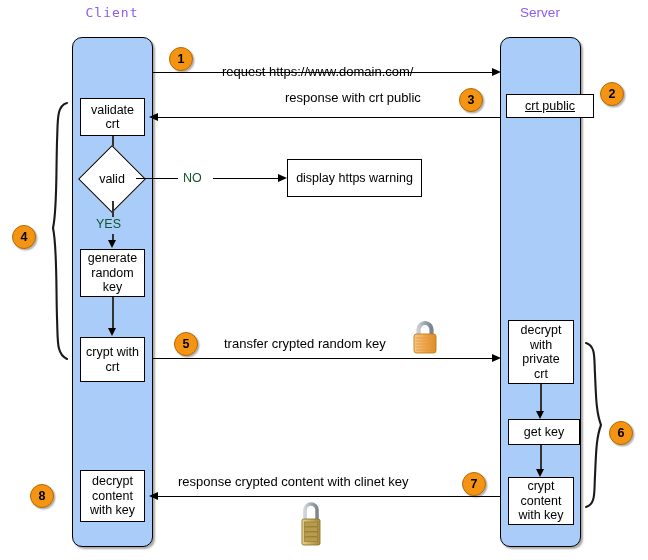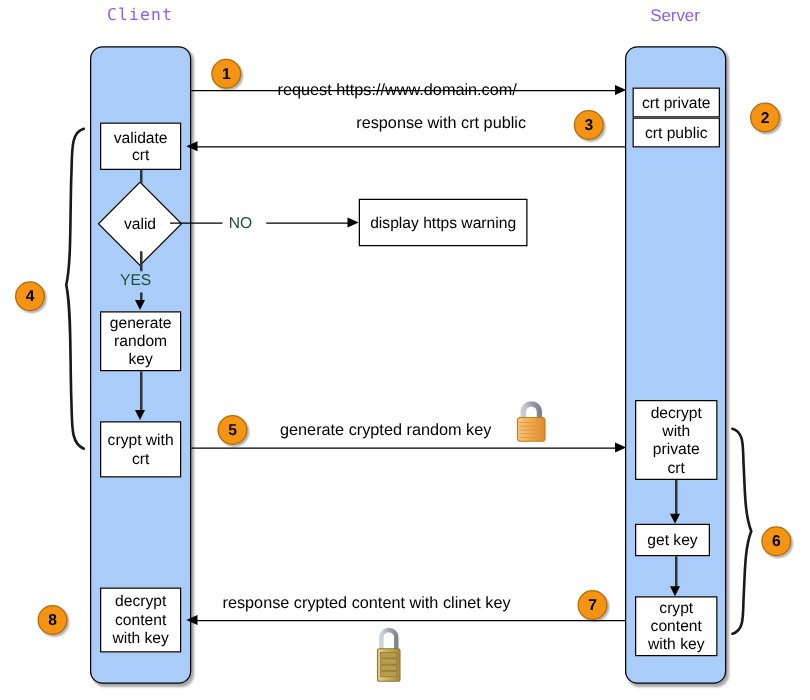--- a/index.html
+++ b/index.html
@@ -164,37 +164,34 @@
     <span style="white-space:pre-line;">crypt with
 crt</span>
   </div>
 
   <div class="box" style="left:80px;top:470px;width:65px;height:52px;">
     <span style="white-space:pre-line;">decrypt
 content
 with key</span>
   </div>
 
-  <div class="box" style="left:506px;top:70px;width:70px;height:24px;">
-    <span>crt private</span>
-  </div>
-  <div class="box" style="left:506px;top:94px;width:70px;height:24px;">
+  <div class="box" style="left:506px;top:94px;width:88px;height:24px;text-decoration:underline;">
     <span>crt public</span>
   </div>
 
   <div class="box" style="left:508px;top:320px;width:66px;height:64px;">
     <span style="white-space:pre-line;">decrypt
 with
 private
 crt</span>
   </div>
   <div class="vline" style="left:540px;top:384px;height:28px;"></div>
   <div class="arrow-down" style="left:536px;top:411px;"></div>
 
-  <div class="box" style="left:508px;top:419px;width:60px;height:26px;">
+  <div class="box" style="left:508px;top:419px;width:72px;height:26px;">
     <span>get key</span>
   </div>
   <div class="vline" style="left:540px;top:445px;height:26px;"></div>
   <div class="arrow-down" style="left:536px;top:469px;"></div>
 
   <div class="box" style="left:508px;top:477px;width:66px;height:48px;">
     <span style="white-space:pre-line;">crypt
 content
 with key</span>
   </div>
@@ -206,21 +203,21 @@
 
   <div class="hline" style="left:156px;top:117px;width:344px;"></div>
   <div class="arrow-left" style="left:149px;top:113px;"></div>
   <div class="flow-label" style="left:285px;top:90px;">response with crt public</div>
   <div class="step" style="left:459px;top:88px;">3</div>
 
   <div class="step" style="left:600px;top:82px;">2</div>
 
   <div class="hline" style="left:153px;top:358px;width:345px;"></div>
   <div class="arrow-right" style="left:492px;top:354px;"></div>
-  <div class="flow-label" style="left:224px;top:336px;">generate crypted random key</div>
+  <div class="flow-label" style="left:224px;top:336px;">transfer crypted random key</div>
   <div class="step" style="left:174px;top:332px;">5</div>
 
   <div class="lock" style="left:409px;top:320px;">
     <svg width="32" height="36" viewBox="0 0 32 36">
       <defs>
         <linearGradient id="lockOrange" x1="0" y1="0" x2="1" y2="0">
           <stop offset="0%" stop-color="#f7c98a"></stop>
           <stop offset="35%" stop-color="#f5b05a"></stop>
           <stop offset="100%" stop-color="#e08b22"></stop>
         </linearGradient>

